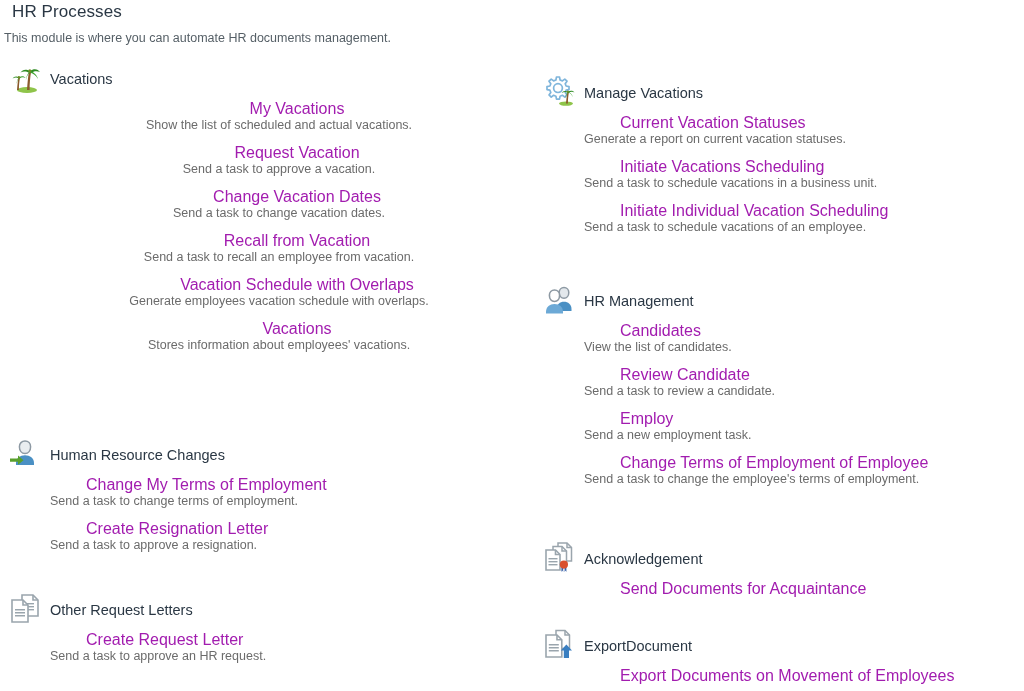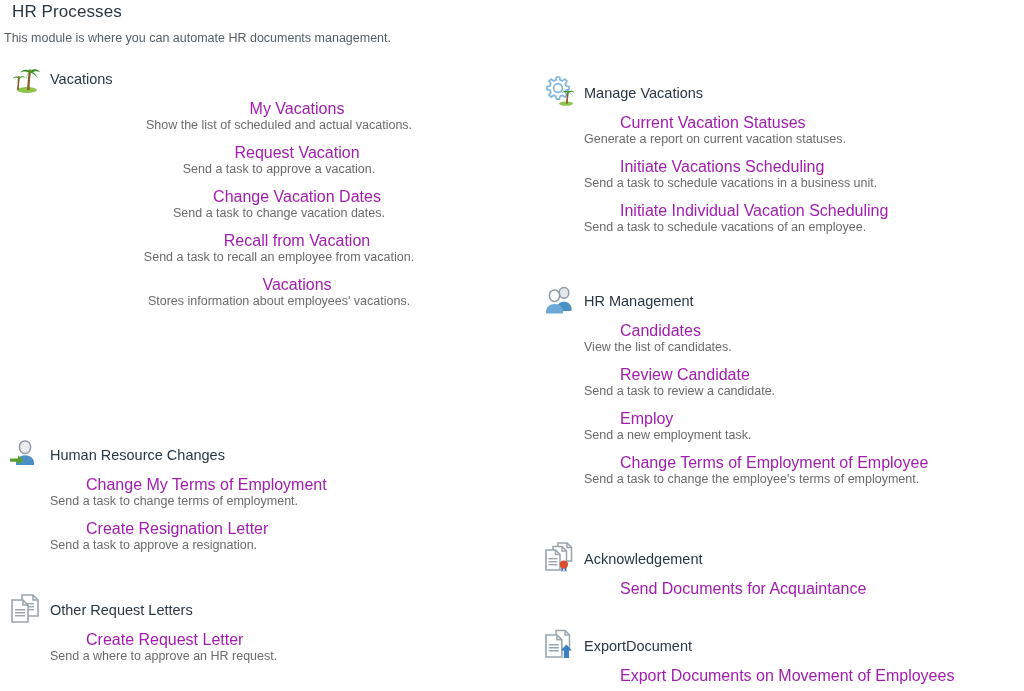--- a/index.html
+++ b/index.html
@@ -134,20 +134,24 @@
             <a class="item-link">Request Vacation</a>
             <span class="item-desc">Send a task to approve a vacation.</span>
           </div>
           <div class="item">
             <a class="item-link">Change Vacation Dates</a>
             <span class="item-desc">Send a task to change vacation dates.</span>
           </div>
           <div class="item">
             <a class="item-link">Recall from Vacation</a>
             <span class="item-desc">Send a task to recall an employee from vacation.</span>
+          </div>
+          <div class="item">
+            <a class="item-link">Vacation Schedule with Overlaps</a>
+            <span class="item-desc">Generate employees vacation schedule with overlaps.</span>
           </div>
           <div class="item">
             <a class="item-link">Vacations</a>
             <span class="item-desc">Stores information about employees' vacations.</span>
           </div>
         </div>
       </div>
       <div class="group" style="top: 437px;">
         <div class="group-head">
           <div class="group-icon">
@@ -188,21 +192,21 @@
                 <rect x="7" y="20" width="10" height="1.5"></rect>
           <rect x="7" y="23" width="10" height="1.5"></rect>
         </g>
       </svg>
           </div>
           <div class="group-title">Other Request Letters</div>
         </div>
         <div class="items">
           <div class="item">
             <a class="item-link">Create Request Letter</a>
-            <span class="item-desc">Send a where to approve an HR request.</span>
+            <span class="item-desc">Send a task to approve an HR request.</span>
           </div>
         </div>
       </div>
     </div>
   <div class="column col-right" id="col-right">
       <div class="group" style="top: 75px;">
         <div class="group-head">
           <div class="group-icon">
             <svg width="34" height="34" viewBox="0 0 34 34">
         <path d="M14.5 2 L17.5 2 L18.1 5 L20.4 5.9 L22.8 4.1 L25 6.2 L23.2 8.7 L24.1 11 L27 11.6 L27 14.6 L24.1 15.2 L23.2 17.5 L25 19.9 L22.8 22.1 L20.4 20.3 L18.1 21.2 L17.5 24.1 L14.5 24.1 L13.9 21.2 L11.6 20.3 L9.2 22.1 L7 19.9 L8.8 17.5 L7.9 15.2 L5 14.6 L5 11.6 L7.9 11 L8.8 8.7 L7 6.2 L9.2 4.1 L11.6 5.9 L13.9 5 Z" fill="#ffffff" stroke="#7fb5db" stroke-width="1.7" stroke-linejoin="round"></path>

